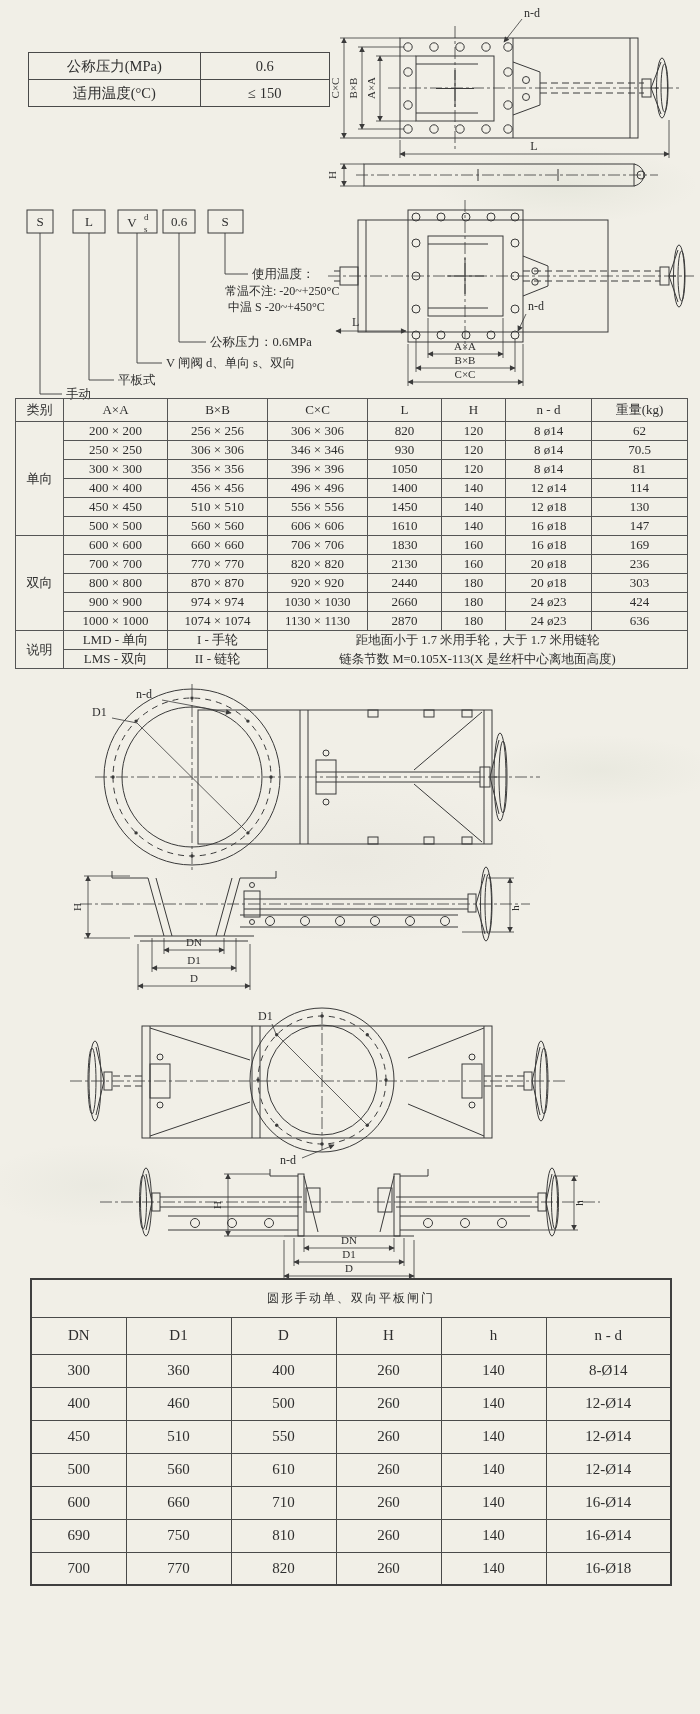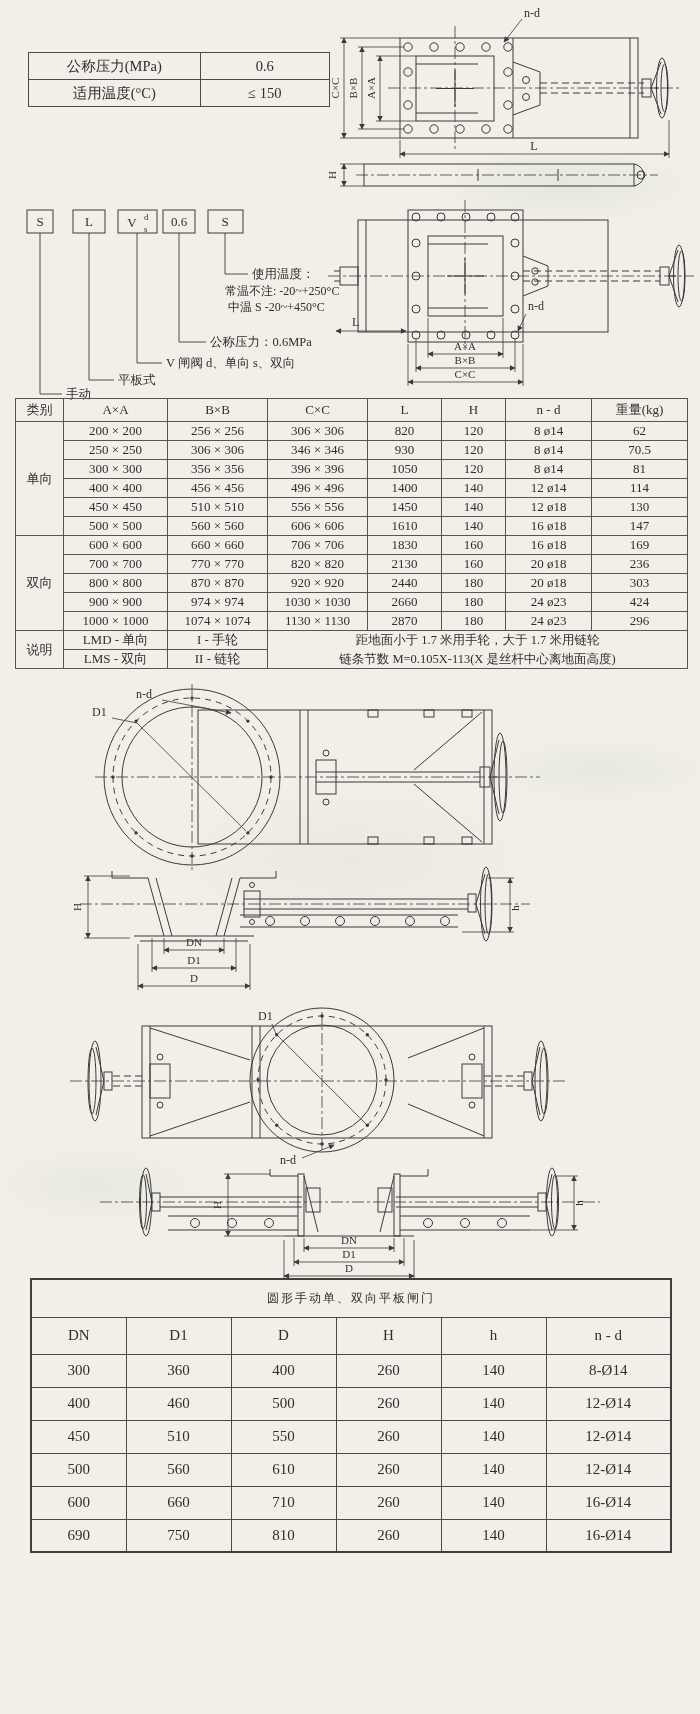--- a/index.html
+++ b/index.html
@@ -356,21 +356,21 @@
         <td>24 ø23</td>
         <td>424</td>
       </tr>
       <tr>
         <td>1000 × 1000</td>
         <td>1074 × 1074</td>
         <td>1130 × 1130</td>
         <td>2870</td>
         <td>180</td>
         <td>24 ø23</td>
-        <td>296</td>
+        <td>636</td>
       </tr>
       <tr>
         <td rowspan="2" class="cat">说明</td>
         <td>LMD - 单向</td>
         <td>I - 手轮</td>
         <td rowspan="2" colspan="5" class="note-remark">
           <div>距地面小于 1.7 米用手轮，大于 1.7 米用链轮</div>
           <div>链条节数 M=0.105X-113(X 是丝杆中心离地面高度)</div>
         </td>
       </tr>
@@ -684,14 +684,22 @@
         <td>16-Ø14</td>
       </tr>
       <tr>
         <td>690</td>
         <td>750</td>
         <td>810</td>
         <td>260</td>
         <td>140</td>
         <td>16-Ø14</td>
       </tr>
+      <tr>
+        <td>700</td>
+        <td>770</td>
+        <td>820</td>
+        <td>260</td>
+        <td>140</td>
+        <td>16-Ø18</td>
+      </tr>
     </tbody>
 </table>
 
 </body></html>

